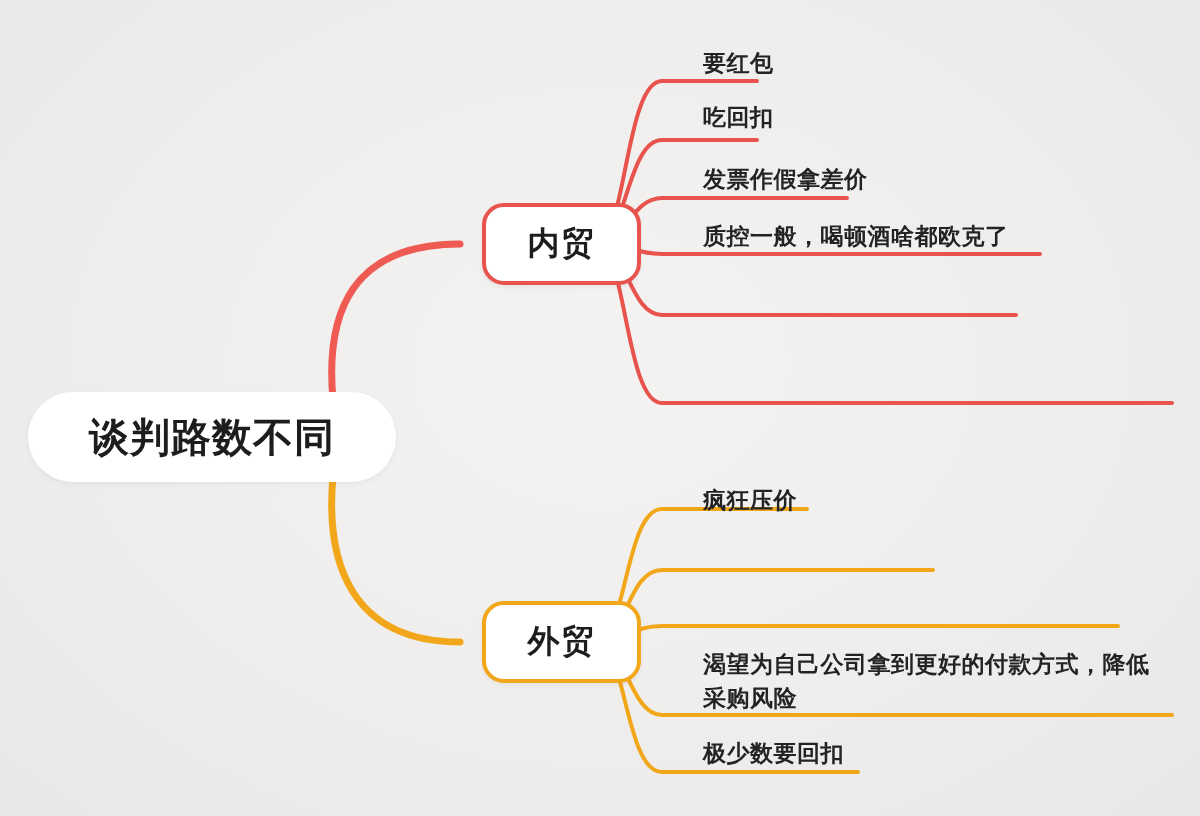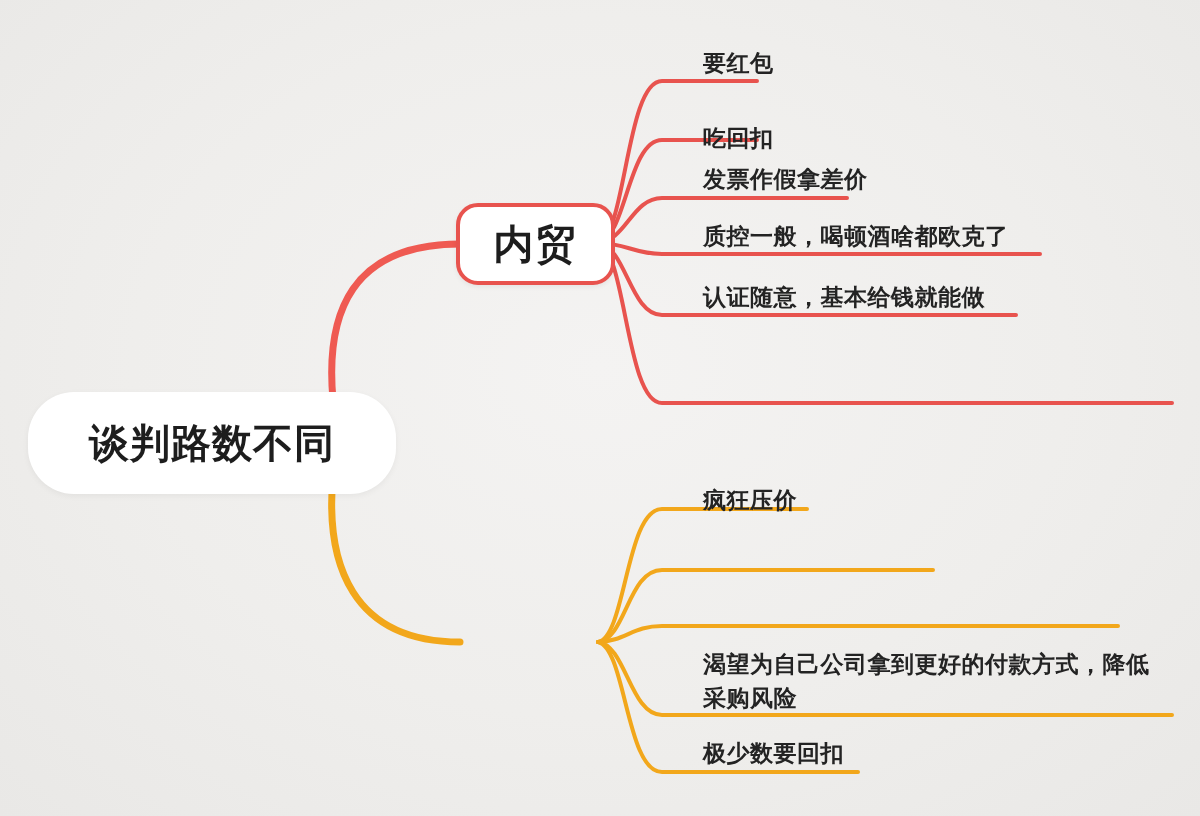--- a/index.html
+++ b/index.html
@@ -22,34 +22,35 @@
   .node {
     position: absolute;
     display: flex;
     align-items: center;
     justify-content: center;
     background: #ffffff;
     color: #1d1d1d;
   }
   .root-node {
     left: 28px; top: 392px;
-    width: 368px; height: 102px;
+    width: 368px; height: 90px;
     border-radius: 46px;
     font-size: 40px;
     font-weight: 700;
     letter-spacing: 1px;
     box-shadow: 0 2px 6px rgba(0,0,0,0.05);
   }
   .branch-node {
     width: 159px; height: 82px;
     border-radius: 22px;
-    font-size: 40px;
+    font-size: 32px;
     font-weight: 700;
     letter-spacing: 2px;
     box-shadow: 0 2px 5px rgba(0,0,0,0.06);
+    margin-left: 26px;
   }
   .branch-domestic { left: 456px; top: 203px; border: 4px solid #e8534e; }
   .branch-foreign  { left: 456px; top: 601px; border: 4px solid #f2a71b; }
   .leaf {
     position: absolute;
     left: 684px;
     font-size: 23px;
     font-weight: 600;
     color: #232323;
     letter-spacing: 0.5px;
@@ -88,24 +89,26 @@
     </g>
   </svg>
 
   <div class="node root-node">
     <span>谈判路数不同</span>
   </div>
 
   <div class="node branch-node branch-domestic">
     <span>内贸</span>
   </div>
+  <div class="node branch-node branch-foreign">
+    <span>外贸</span>
+  </div>
 
   <div class="leaf" style="top:46px">要红包</div>
-  <div class="leaf" style="top:121px">吃回扣</div>
+  <div class="leaf" style="top:100px">吃回扣</div>
   <div class="leaf" style="top:219px">质控一般，喝顿酒啥都欧克了</div>
   <div class="leaf" style="top:162px">发票作假拿差价</div>
-  <div class="leaf" style="top:280px">认证随意，基本给钱就能做</div>
 
   <div class="leaf" style="top:483px">疯狂压价</div>
   <div class="leaf wrap" style="top:647px; width:468px">渴望为自己公司拿到更好的付款方式，降低采购风险</div>
   <div class="leaf" style="top:736px">极少数要回扣</div>
 
 </div>
 
 </body></html>

